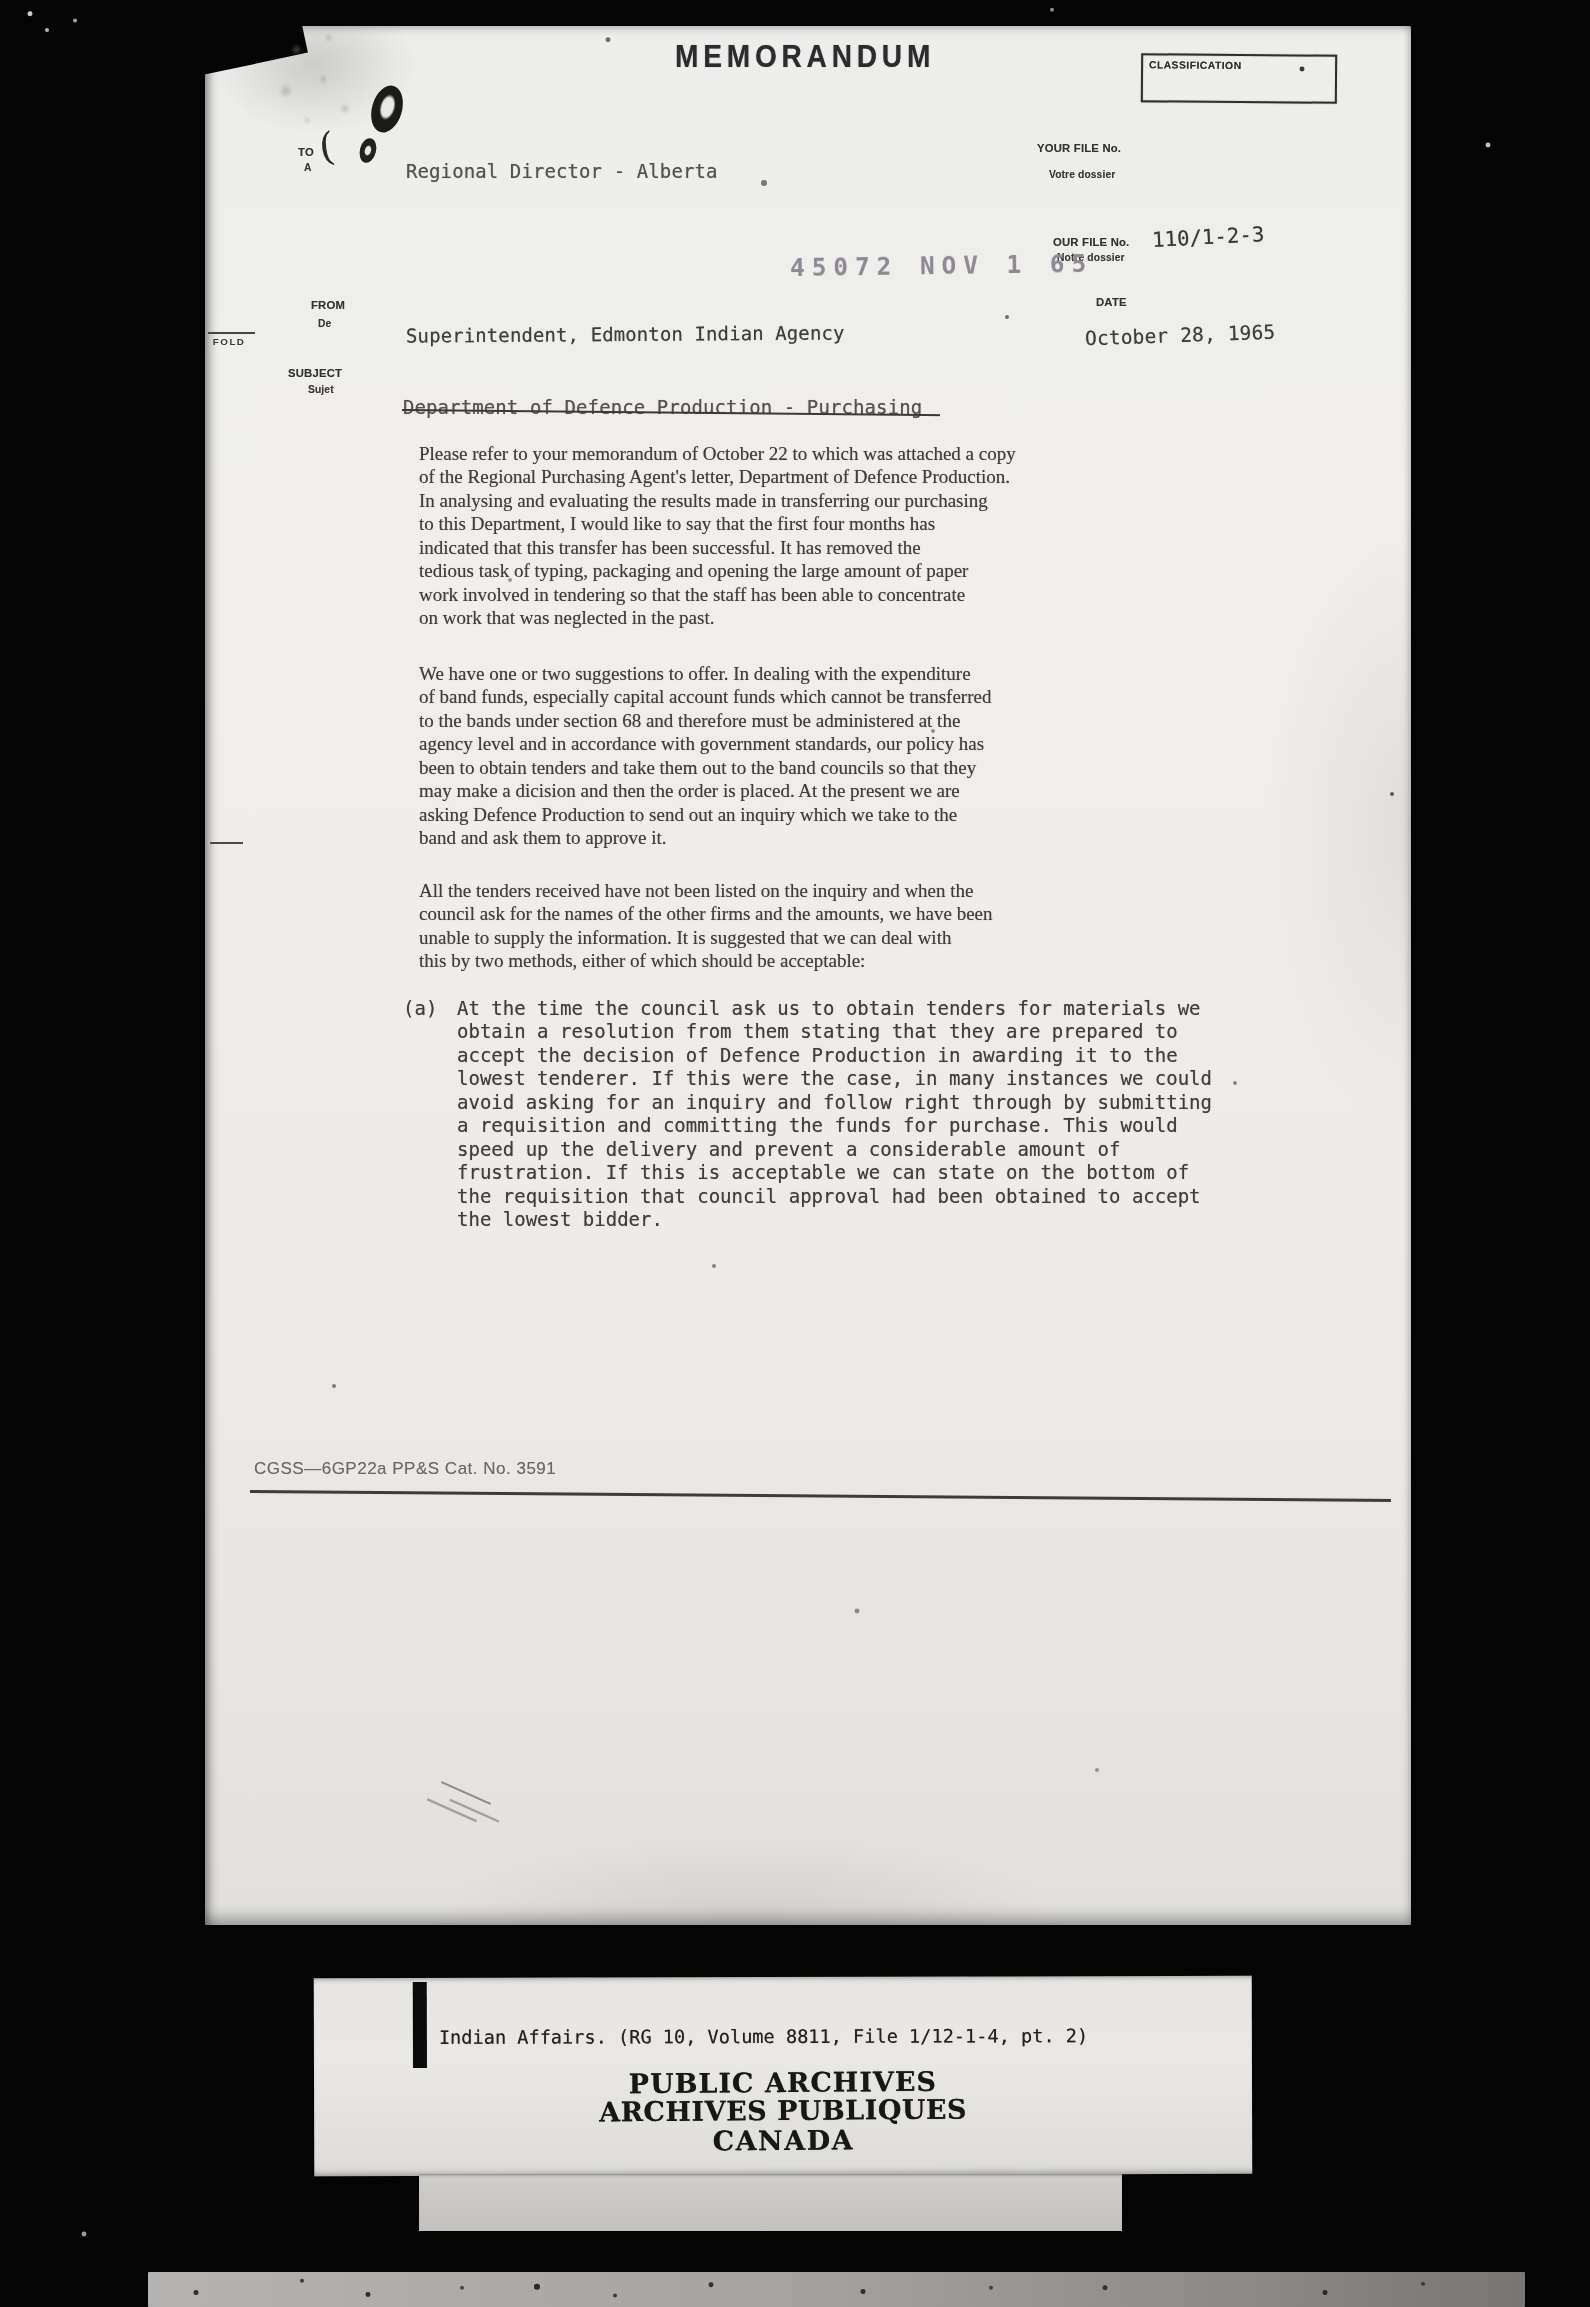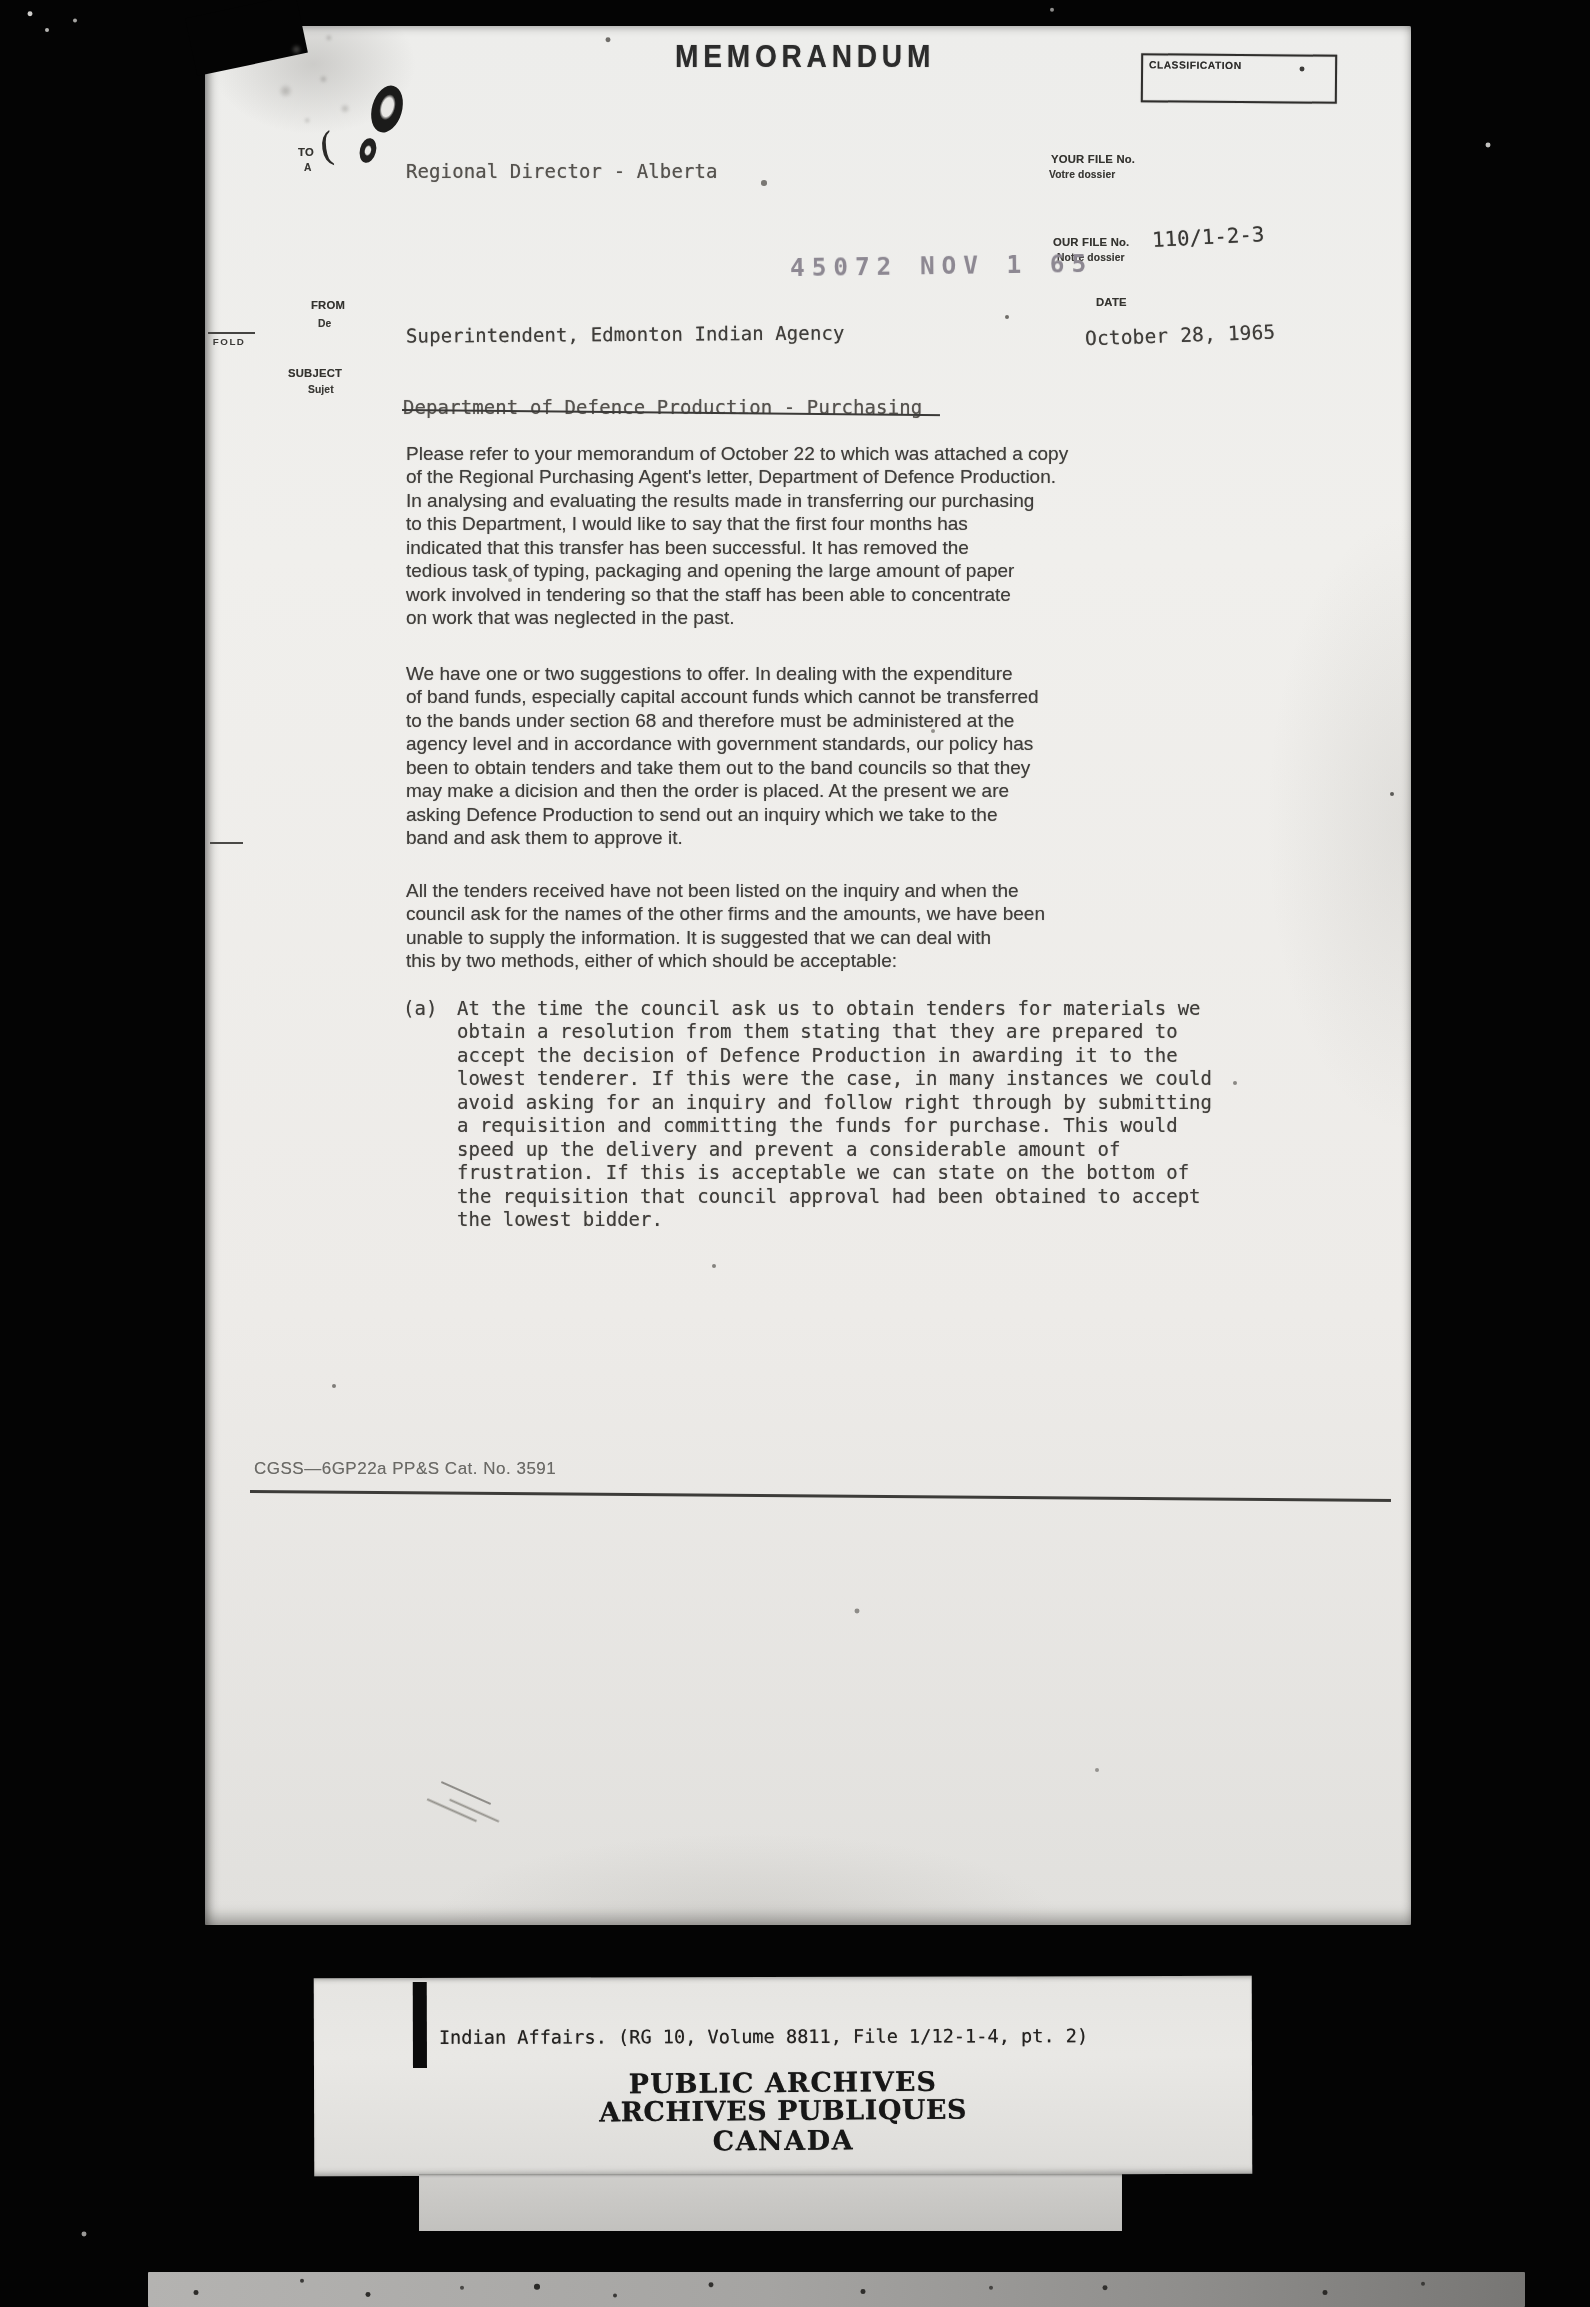--- a/index.html
+++ b/index.html
@@ -54,22 +54,22 @@
   .date-value{position:absolute;left:880px;top:298px;font-size:19.6px;transform:rotate(-2deg);}
 
   .fold{position:absolute;left:2.9px;top:306px;width:49px;}
   .fold .fold-line{width:47px;height:2.4px;background:#454442;filter:blur(0.3px);}
   .fold .fold-text{margin:2px 0 0 4.9px;font-size:9.8px;font-weight:700;letter-spacing:1.5px;color:#3b3a38;}
   .margin-dash{position:absolute;left:4.9px;top:816px;width:33px;height:2.4px;background:#4a4946;filter:blur(0.2px);}
 
   .subject-underline{position:absolute;left:197px;top:383px;width:538px;height:2px;
     background:#3a3937;transform:rotate(.55deg);transform-origin:left center;filter:blur(0.3px);}
 
-  .para{position:absolute;left:201px;width:969px;white-space:pre-line;
-    font-family:Liberation Sans, sans-serif;font-size:19px;line-height:23.5px;
+  .para{position:absolute;left:214px;width:969px;white-space:pre-line;
+    font-family:Liberation Serif, serif;font-size:19px;line-height:23.5px;
     color:#403e3b;text-shadow:0 0 0.8px rgba(55,52,48,.55);}
   .p1{top:416px;} .p2{top:636px;} .p3{top:853px;}
   .li-marker{position:absolute;left:198px;top:971px;font-size:19px;line-height:23.5px;}
   .li-text{position:absolute;left:252px;top:971px;width:852px;white-space:pre-line;
     font-family:"DejaVu Sans Mono",monospace;font-size:19px;line-height:23.5px;
     color:#403e3b;text-shadow:0 0 0.8px rgba(55,52,48,.55);}
 
   .form-number{position:absolute;left:49px;top:1433px;font-size:17px;color:#6b6a66;
     letter-spacing:0.5px;text-shadow:0 0 0.5px rgba(90,90,88,.5);}
   .bottom-rule{position:absolute;left:45px;top:1464px;width:1141px;height:2.9px;
@@ -153,21 +153,21 @@
     <div class="memo-title">MEMORANDUM</div>
 
     <div class="class-box">
       <span>CLASSIFICATION</span>
     </div>
 
     <div class="form-label" style="left:93px;top:120px;">TO</div>
     <div class="form-sublabel" style="left:99px;top:136px;">A</div>
     <div class="hdr-value type faded" style="left:201px;top:134px;">Regional Director - Alberta</div>
 
-    <div class="form-label" style="left:832px;top:127px;margin-left:14px;">YOUR FILE No.</div>
+    <div class="form-label" style="left:832px;top:116px;">YOUR FILE No.</div>
     <div class="form-sublabel" style="left:844px;top:136px;margin-top:7px;">Votre dossier</div>
     <div class="form-label" style="left:848px;top:210px;">OUR FILE No.</div>
     <div class="form-sublabel" style="left:852px;top:226px;">Notre dossier</div>
     <div class="our-file-value type">110/1-2-3</div>
     <div class="received-stamp">45072 NOV 1 65</div>
 
     <div class="form-label" style="left:90px;top:273px;padding-left:16px;">FROM</div>
     <div class="form-sublabel" style="left:113px;top:292px;">De</div>
     <div class="hdr-value type" style="left:201px;top:297px;transform:rotate(-.4deg);">Superintendent, Edmonton Indian Agency</div>
 

